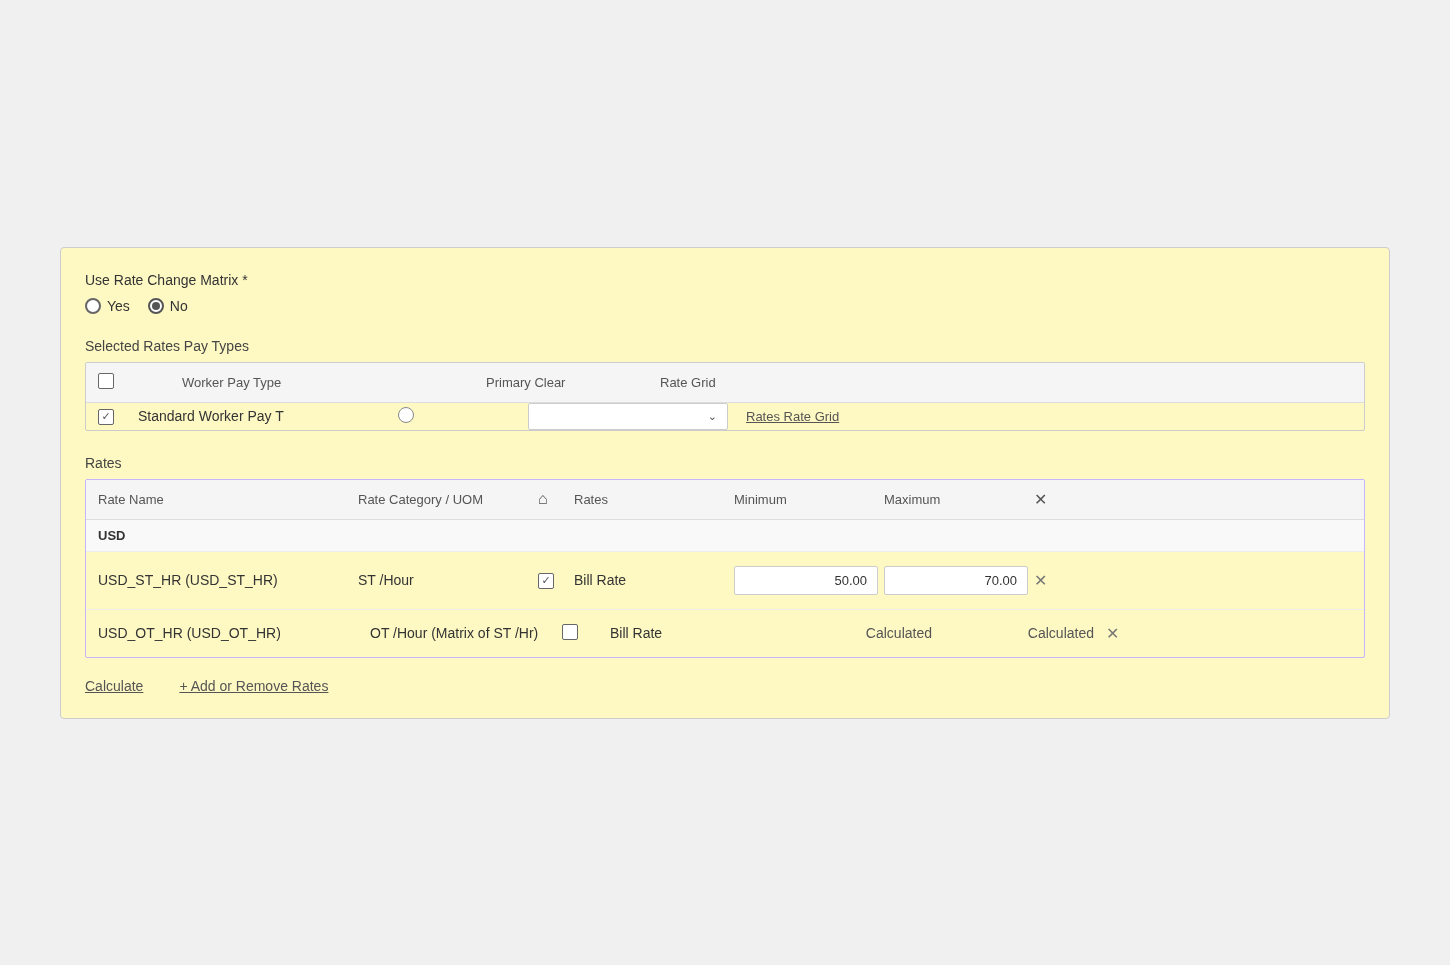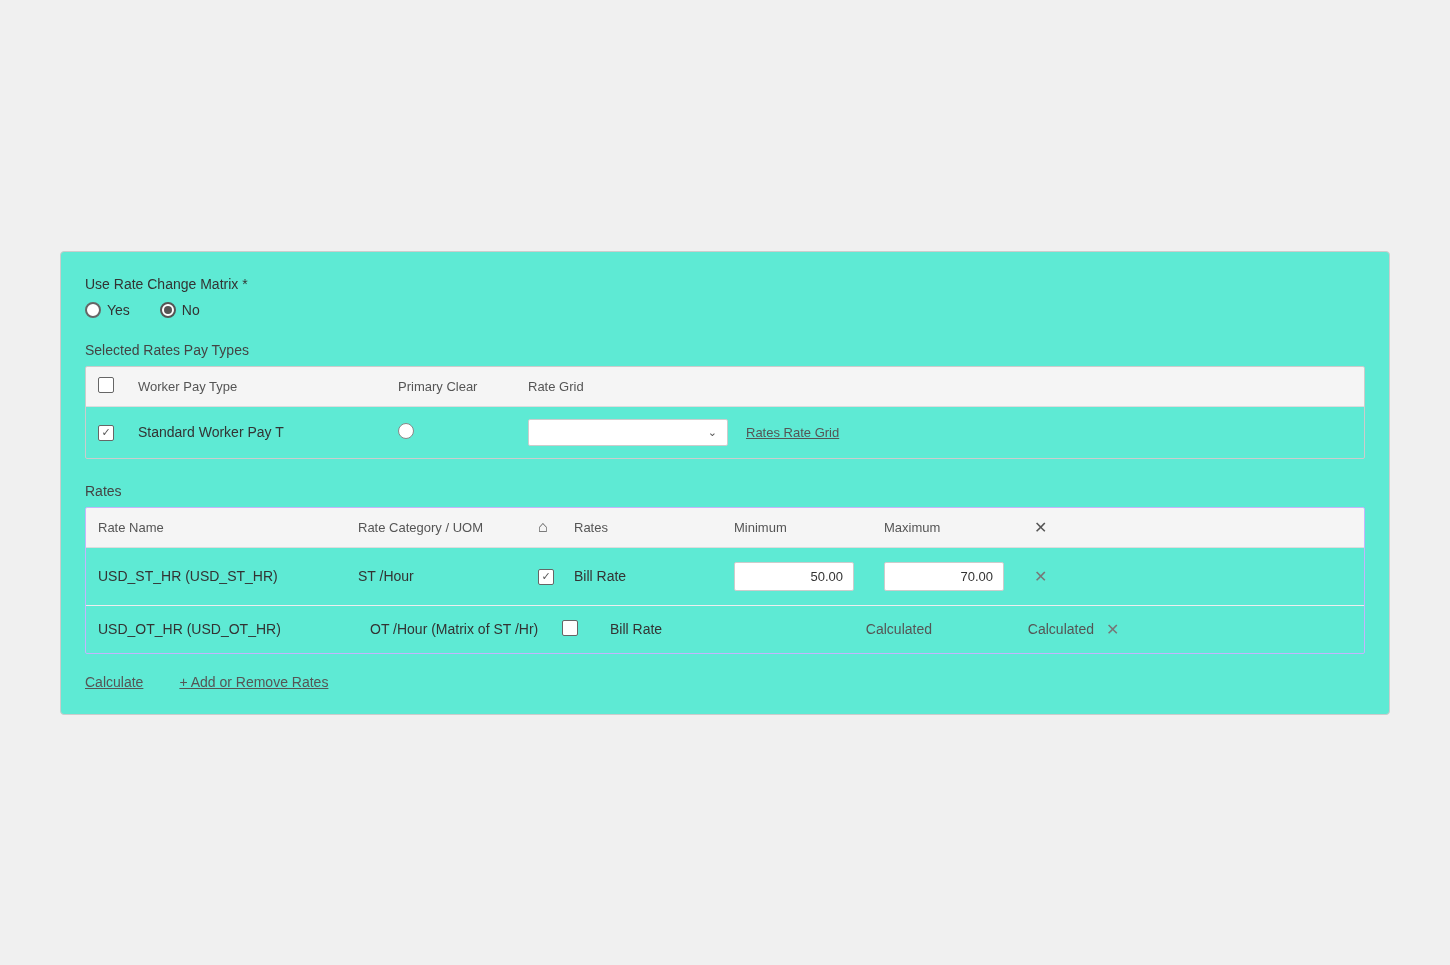--- a/index.html
+++ b/index.html
@@ -7,38 +7,38 @@
       font-family: Arial, sans-serif;
       font-size: 14px;
       background: #f0f0f0;
       display: flex;
       justify-content: center;
       align-items: center;
       min-height: 965px;
       color: #333;
     }
     .card {
-      background: #5eead4;
+      background: #fef9c3;
       border: 1px solid #ccc;
       border-radius: 4px;
       padding: 24px;
       width: 1330px;
       max-width: 98vw;
     }
 
     
     .section-label {
       font-size: 14px;
       color: #333;
       margin-bottom: 10px;
     }
     .radio-group {
       display: flex;
       align-items: center;
-      gap: 30px;
+      gap: 18px;
       margin-bottom: 24px;
     }
     .radio-item {
       display: flex;
       align-items: center;
       gap: 6px;
       cursor: pointer;
     }
     .radio-circle {
       width: 16px;
@@ -73,30 +73,31 @@
       margin-bottom: 24px;
       overflow: hidden;
     }
     .table-header-row {
       display: grid;
       grid-template-columns: 40px 260px 130px 1fr;
       background: #f5f5f5;
       border-bottom: 1px solid #ddd;
       padding: 10px 12px;
       align-items: center;
+      gap: 44px;
     }
     .table-header-cell {
       font-size: 13px;
       color: #555;
       font-weight: normal;
     }
     .table-data-row {
       display: grid;
       grid-template-columns: 40px 260px 130px 1fr;
-      padding: 12px 12px;
+      padding: 0 12px;
       align-items: center;
       border-bottom: 1px solid #eee;
     }
     .table-data-row:last-child {
       border-bottom: none;
     }
 
     
     .checkbox-box {
       width: 16px;
@@ -198,21 +199,21 @@
       align-items: center;
     }
     .rates-data-row:last-child {
       border-bottom: none;
       gap: 12px;
     }
     .rate-input {
       border: 1px solid #ccc;
       border-radius: 2px;
       padding: 6px 10px;
-      width: 120px;
+      width: 144px;
       text-align: right;
       font-size: 13px;
       color: #333;
     }
     .calculated-text {
       font-size: 14px;
       color: #555;
       text-align: right;
     }
     .close-x {
@@ -293,20 +294,29 @@
     <div class="rates-header-row">
       <div class="rates-header-cell">Rate Name</div>
       <div class="rates-header-cell">Rate Category / UOM</div>
       <div class="rates-header-cell" style="font-size:16px;">⌂</div>
       <div class="rates-header-cell">Rates</div>
       <div class="rates-header-cell">Minimum</div>
       <div class="rates-header-cell">Maximum</div>
       <div class="rates-header-cell" style="font-size:16px;">✕</div>
     </div>
 
+    <div class="rates-currency-row">
+      <div class="rates-currency-label">USD</div>
+      <div></div>
+      <div></div>
+      <div></div>
+      <div></div>
+      <div></div>
+      <div></div>
+    </div>
 
     <div class="rates-data-row">
       <div>USD_ST_HR (USD_ST_HR)</div>
       <div>ST /Hour</div>
       <div>
         <span class="checkbox-box checked"></span>
       </div>
       <div>Bill Rate</div>
       <div>
         <input class="rate-input" type="text" value="50.00" style="">

